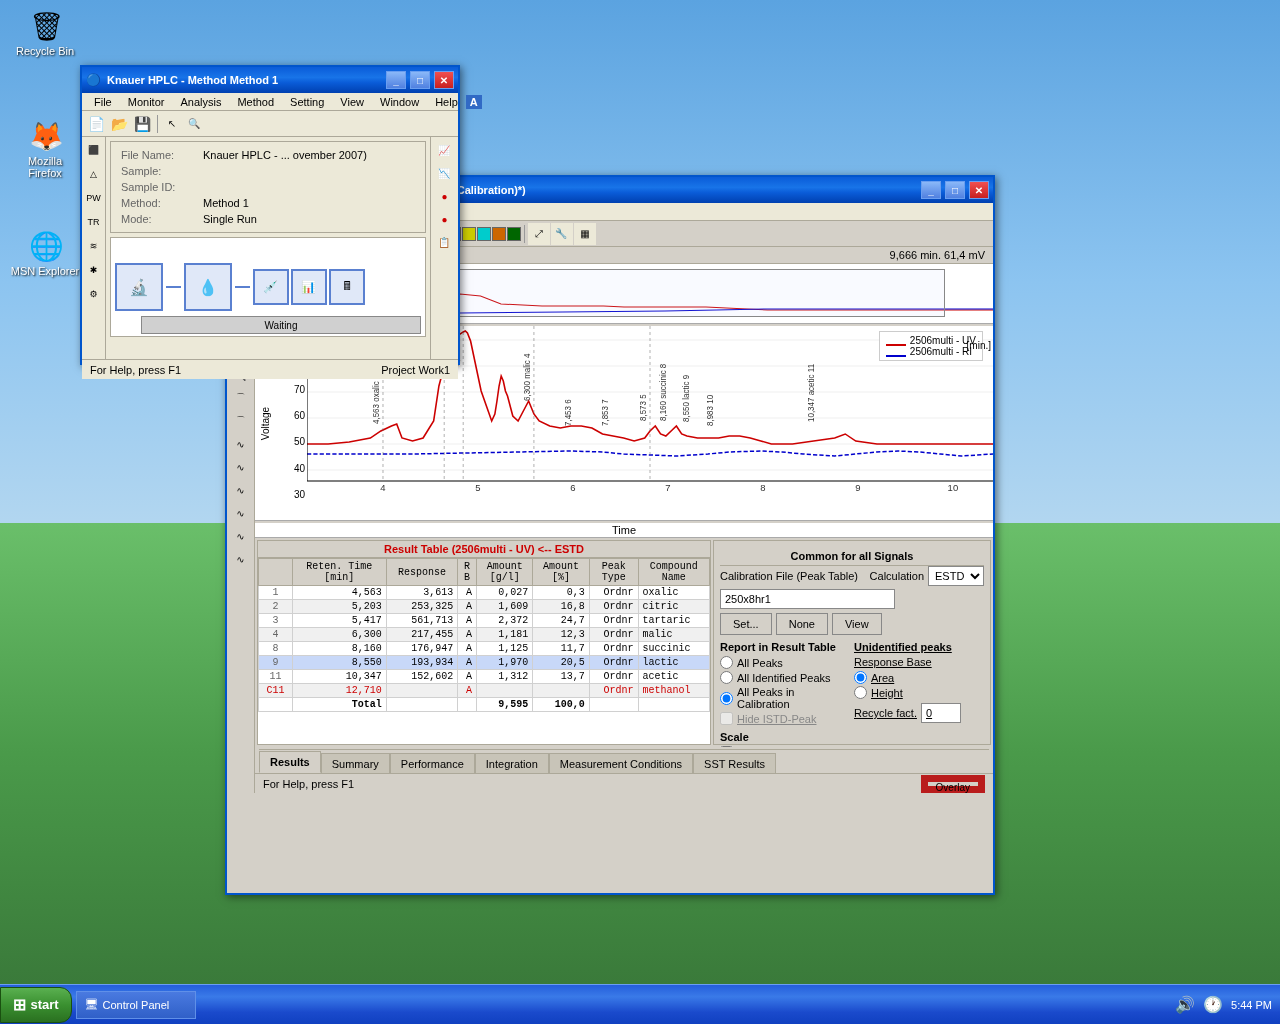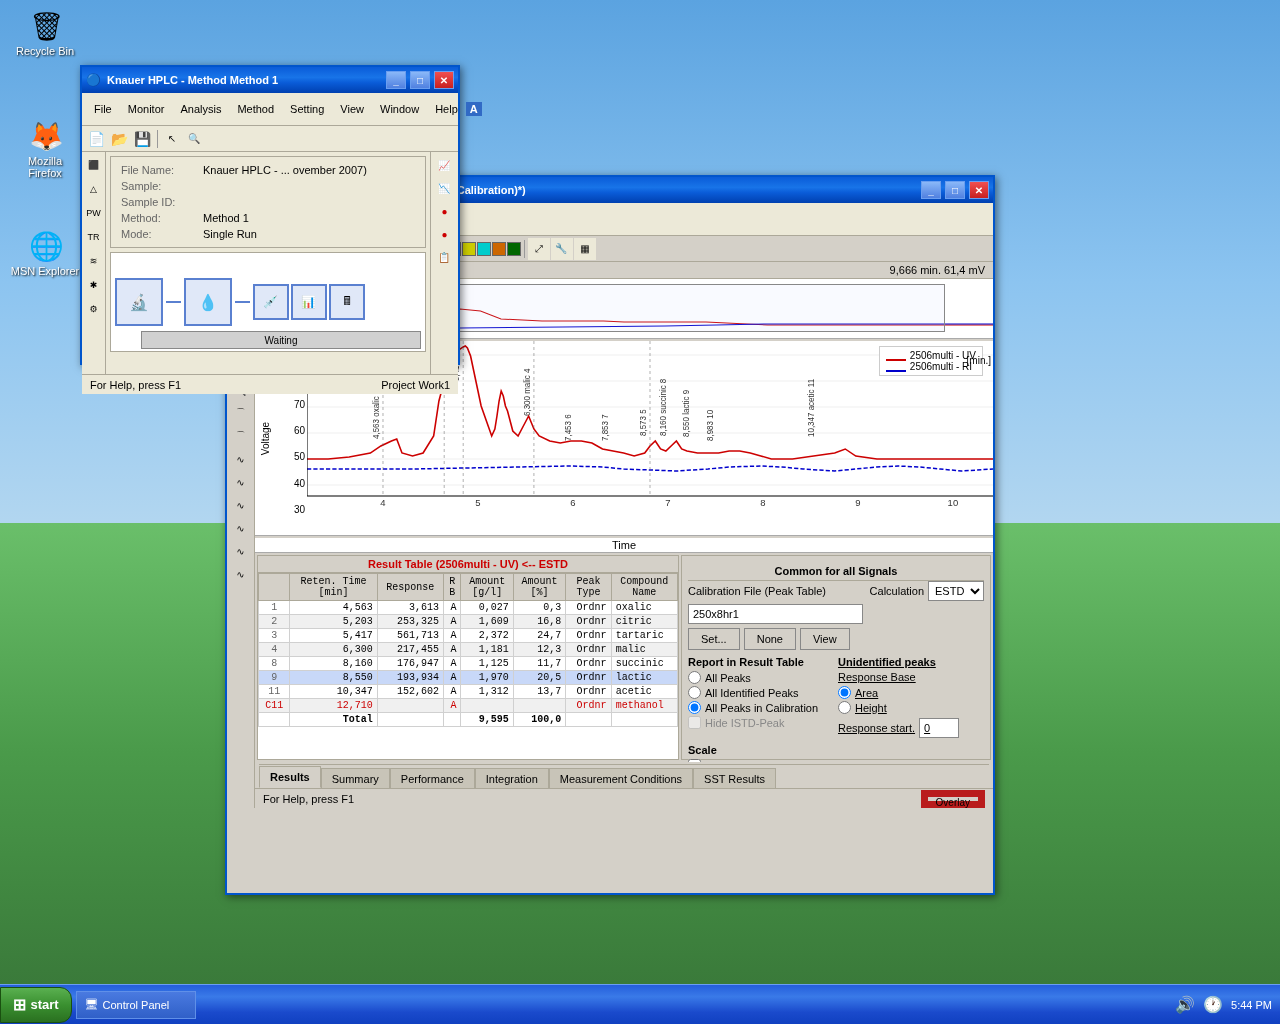--- a/index.html
+++ b/index.html
@@ -158,21 +158,21 @@
       border: 1px solid #6a9ef0;
       color: white;
       font-weight: bold;
     }
 
     .win-btn-minimize { background: linear-gradient(180deg, #8ab8f8 0%, #5080e0 100%); }
     .win-btn-maximize { background: linear-gradient(180deg, #8ab8f8 0%, #5080e0 100%); }
     .win-btn-close { background: linear-gradient(180deg, #f05050 0%, #c82020 100%); }
 
     .menubar {
-      height: 33px;
+      height: 18px;
       background: #ece9d8;
       display: flex;
       align-items: center;
       padding: 0 4px;
       border-bottom: 1px solid #aca899;
     }
 
     .menu-item {
       padding: 2px 8px;
       font-size: 11px;
@@ -314,21 +314,21 @@
       border: 1px solid #d0d0d0;
       text-align: right;
     }
 
     .result-table td.left { text-align: left; }
     .result-table tr:nth-child(even) { background: #f0f0f0; }
     .result-table .row-num { color: #666; text-align: center; }
 
     
     .settings-panel {
-      width: 310px;
+      width: 278px;
       background: #d4d0c8;
       border: 1px solid #aca899;
       padding: 6px;
       font-size: 11px;
     }
 
     .settings-section {
       margin-bottom: 6px;
     }
 
@@ -1020,40 +1020,40 @@
                   <label class="radio-row">
                     <input type="radio" name="report" style="">
                     <span>All Identified Peaks</span>
                   </label>
                   <label class="radio-row">
                     <input type="radio" name="report" checked="" style="">
                     <span>All Peaks in Calibration</span>
                   </label>
                   <label class="radio-row">
                     <input type="checkbox" disabled="" style="">
-                    <span style="color:#888;">Hide ISTD-Peak</span>
+                    <span style="color:#888;text-decoration:underline;">Hide ISTD-Peak</span>
                   </label>
                 </div>
               </div>
 
               <div style="flex:1;text-decoration:underline;">
                 <div style="font-weight:bold;margin-bottom:3px;">Unidentified peaks</div>
                 <div style="margin-bottom:3px;">Response Base</div>
                 <div class="radio-group">
                   <label class="radio-row">
                     <input type="radio" name="respbase" checked="" style="">
                     <span>Area</span>
                   </label>
                   <label class="radio-row">
                     <input type="radio" name="respbase" style="">
                     <span>Height</span>
                   </label>
                 </div>
                 <div style="display:flex;align-items:center;gap:4px;margin-top:4px;">
-                  <span>Response start.</span>
+                  <span>Recycle fact.</span>
                   <input type="text" class="settings-input" style="width: 40px;" value="0">
                 </div>
               </div>
             </div>
 
             <div style="margin-top:6px;">
               <div style="font-weight:bold;margin-bottom:3px;">Scale</div>
               <label class="radio-row" style="margin-bottom:3px;">
                 <input type="checkbox" style="">
                 <span>Use Scale Factor</span>

